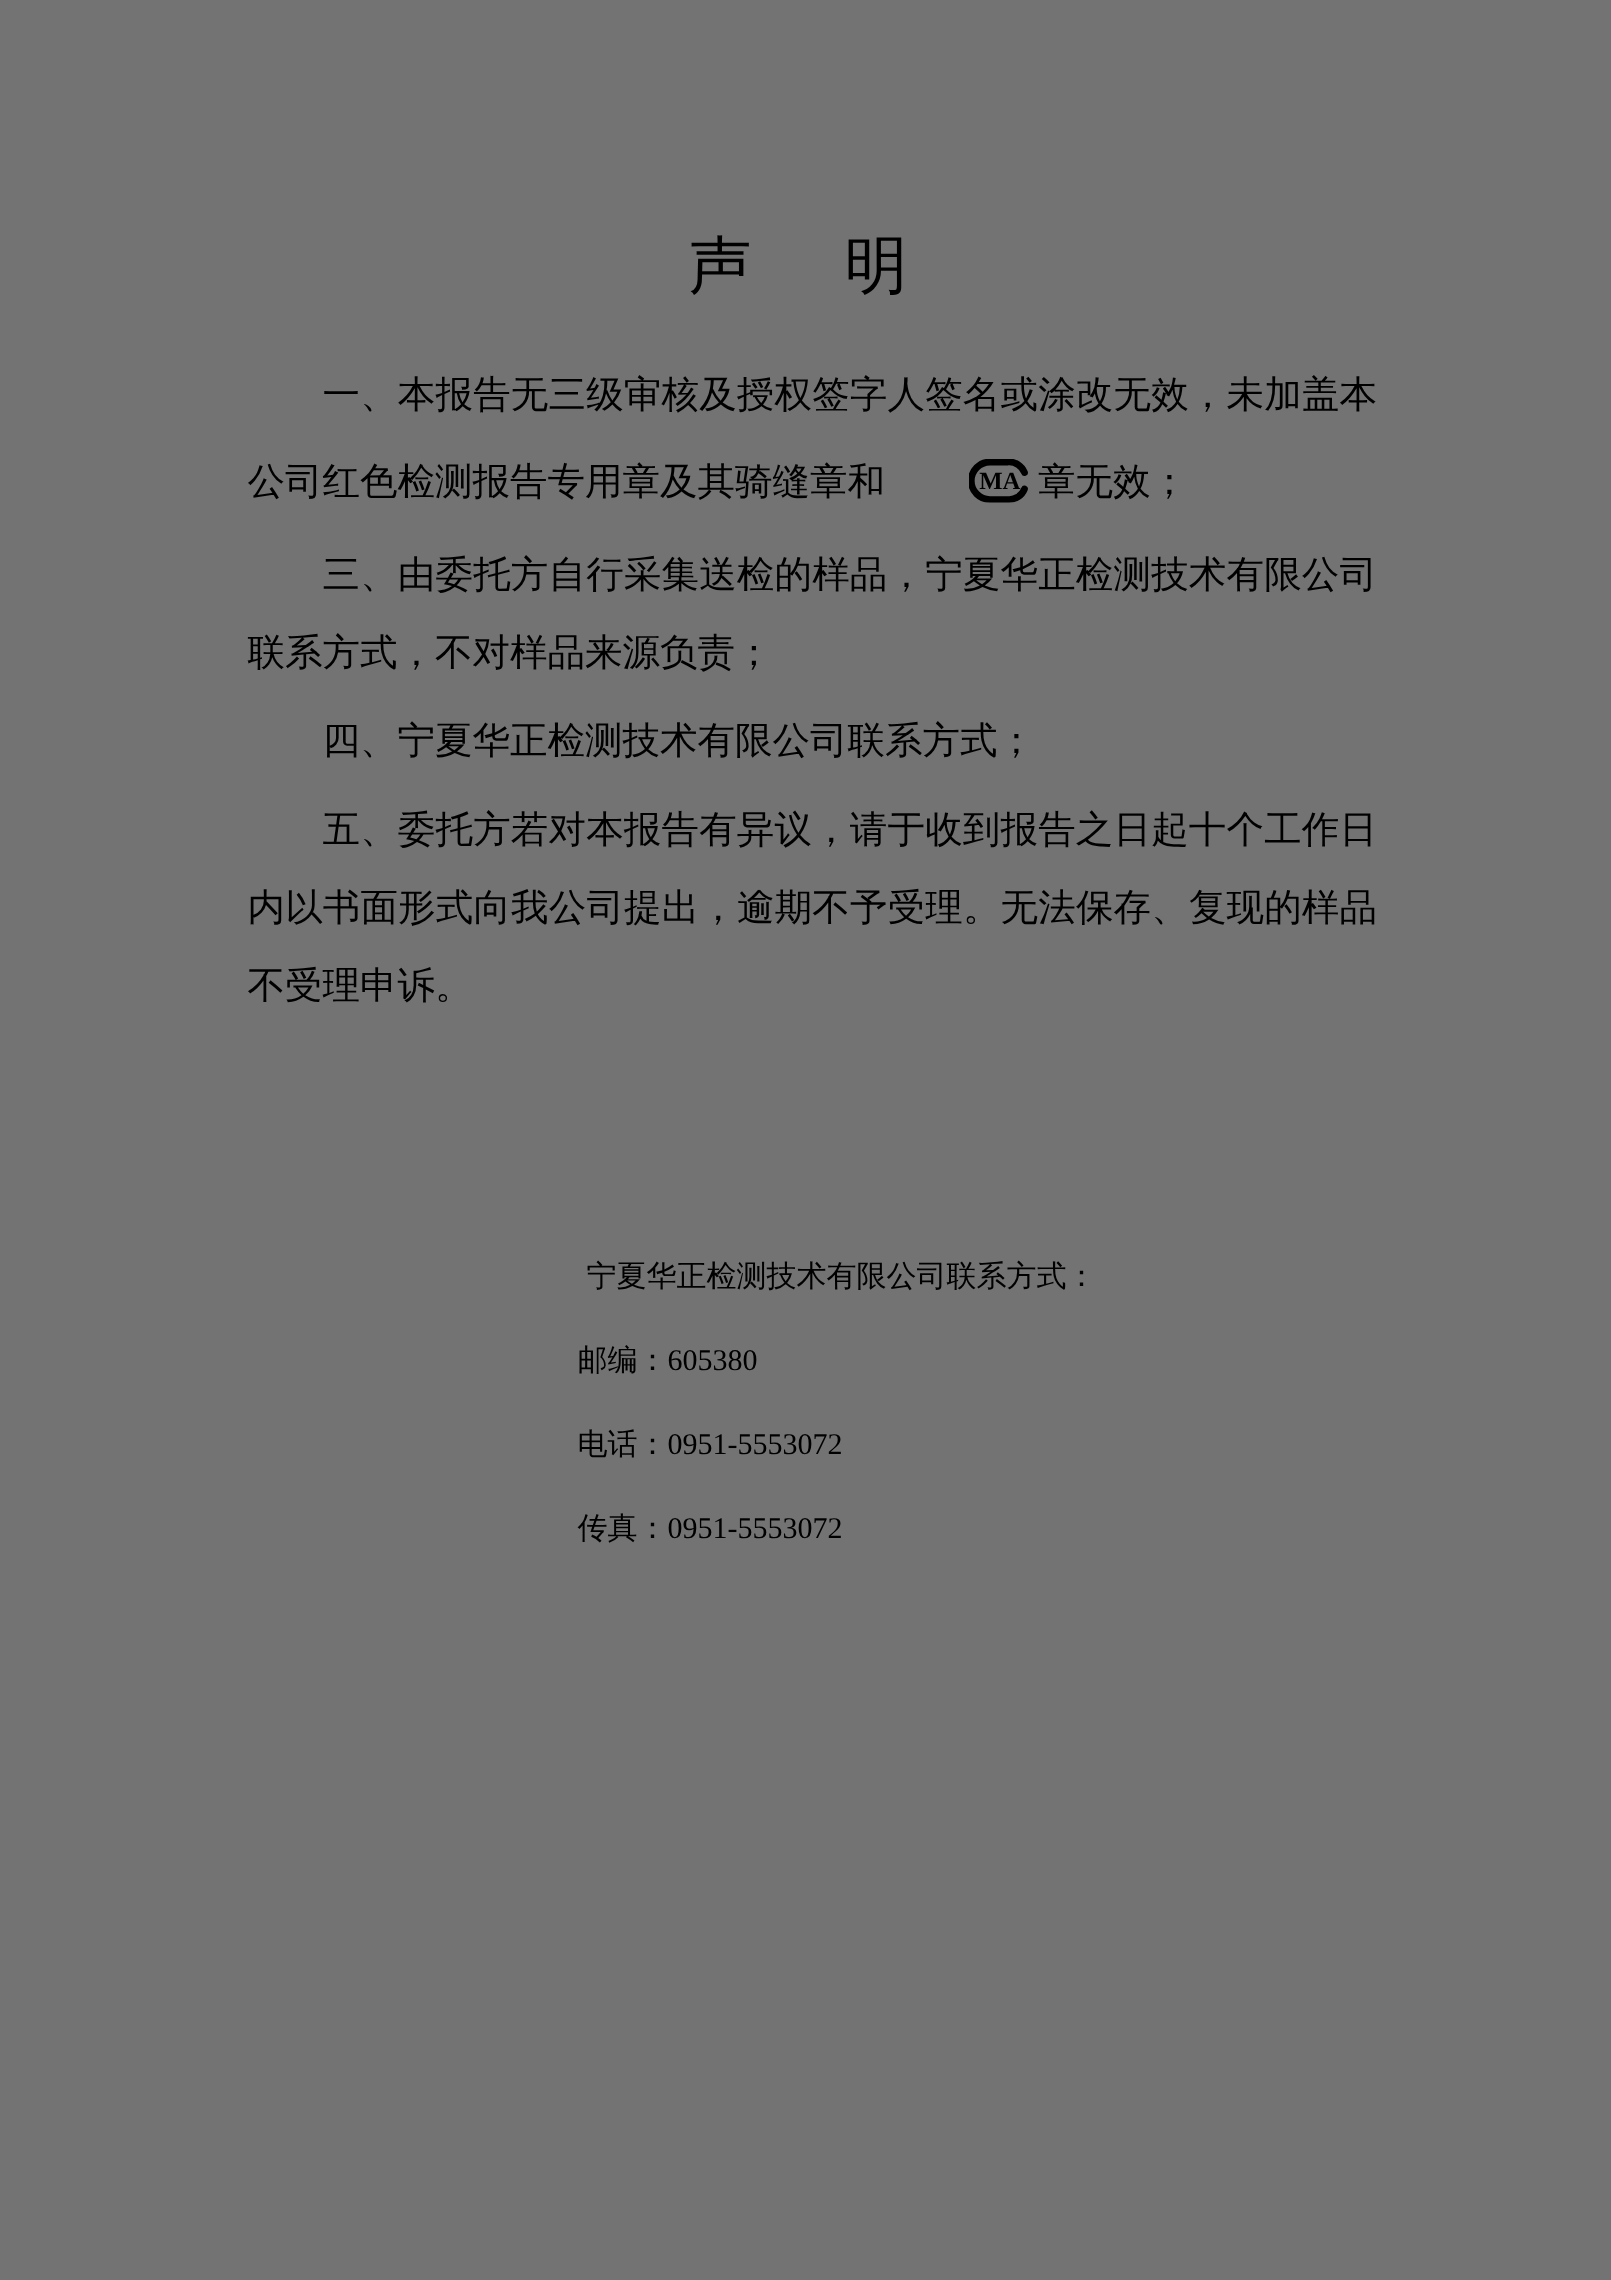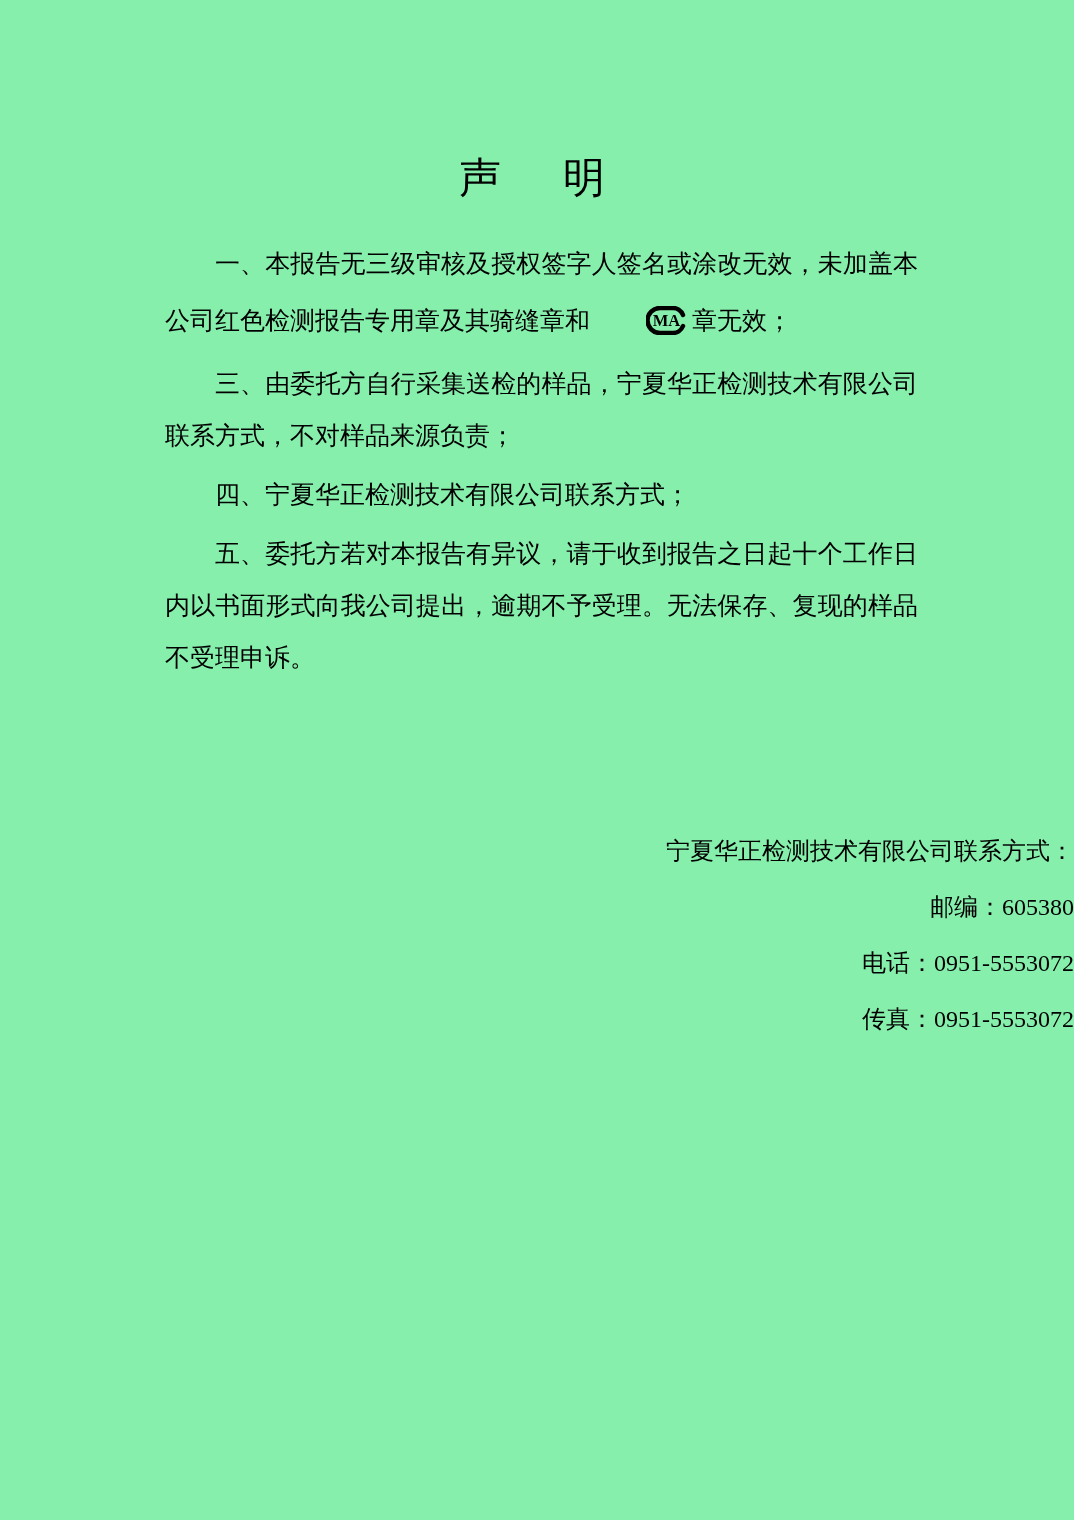--- a/index.html
+++ b/index.html
@@ -5,21 +5,21 @@
   html, body {
     margin: 0;
     padding: 0;
     background: #ffffff;
   }
   .page {
     position: relative;
     width: 1074px;
     height: 1520px;
     margin: 0 auto;
-    background: #86efac;
+    background: #737373;
     color: #000000;
     font-family: "Liberation Serif", "DejaVu Serif", serif;
     box-sizing: border-box;
     padding-top: 128px;
     overflow: hidden;
   }
   .doc-title {
     text-align: center;
     font-size: 42px;
     line-height: 44px;
@@ -39,23 +39,22 @@
     text-indent: 2em;
   }
   .cma-seal {
     display: inline-block;
     vertical-align: -6px;
     margin: 16px 6px;
     line-height: 0;
   }
   .contact-block {
     margin: 139px 0 0 385px;
-    font-size: 24px;
+    font-size: 20px;
     line-height: 56px;
-    text-align: right;
   }
   .contact-heading {
     margin-left: 6px;
   }
   .contact-line {
     white-space: pre;
   }
 </style>
 </head>
 <body>

